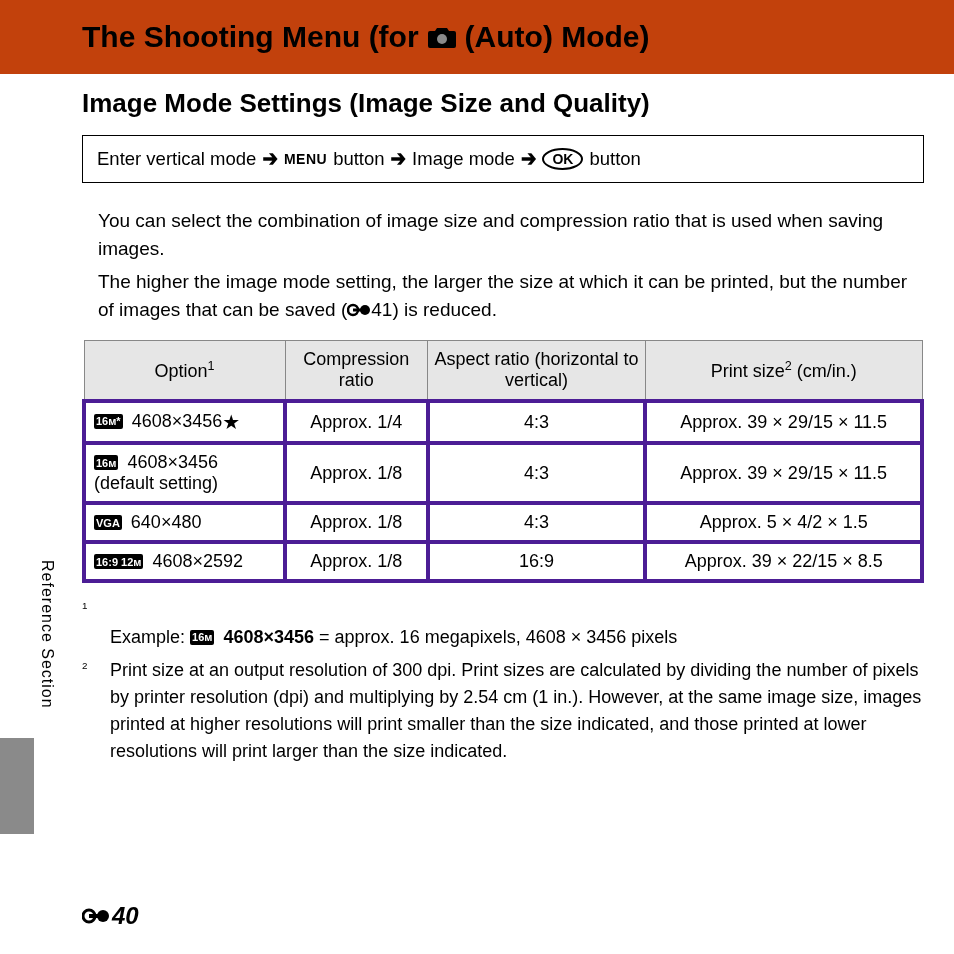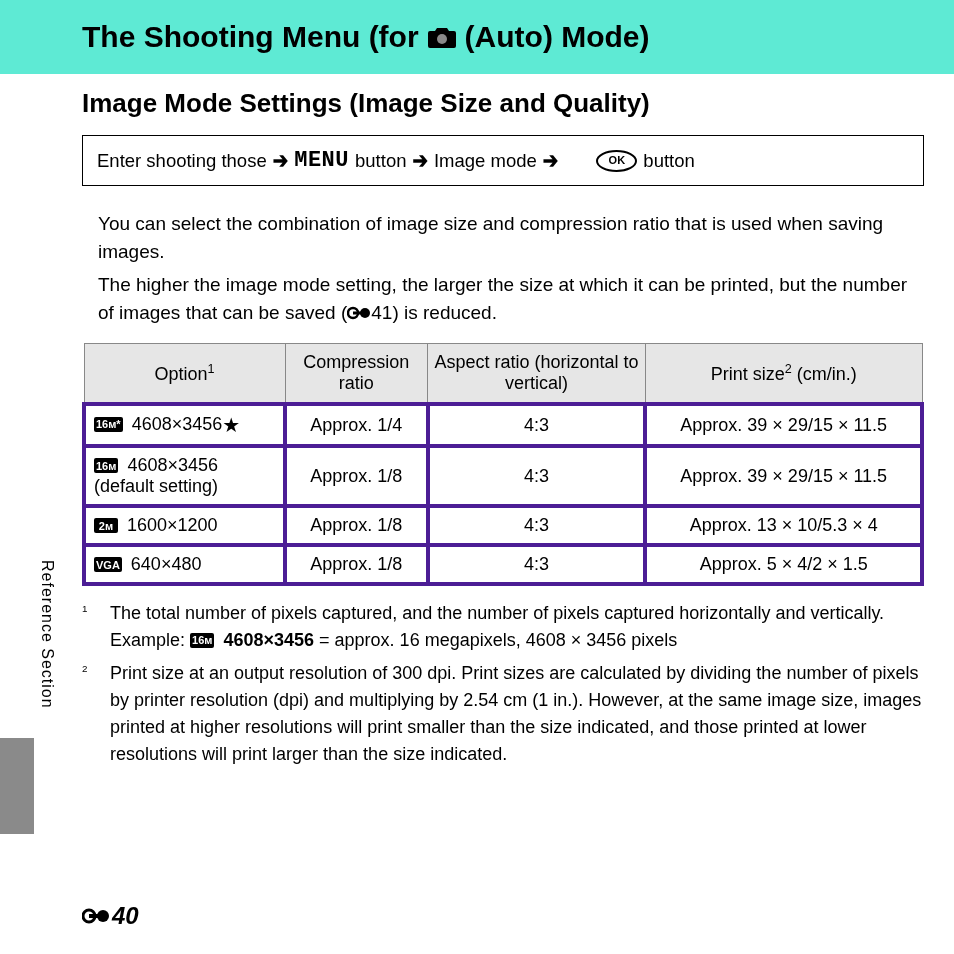--- a/index.html
+++ b/index.html
@@ -9,21 +9,21 @@
     background: #fff;
     color: #000;
   }
   .page {
     width: 954px;
     height: 954px;
     position: relative;
     padding: 0;
   }
   .title-bar {
-    background: #5eead4;
+    background: #c2410c;
     padding: 14px 0 14px 82px;
     height: 74px;
     display: flex;
     align-items: center;
   }
   .title-bar h1 {
     margin: 0;
     font-size: 30px;
     font-weight: 700;
     color: #000;
@@ -134,25 +134,25 @@
     bottom: 24px;
     font-size: 24px;
     font-style: italic;
     font-weight:bold;
     display:flex;
     align-items:center;
     gap:2px;
   }
   .link-icon-svg { display:inline-block; vertical-align:middle; }
   .camera-icon { display:inline-flex; align-items:center; margin: 0 4px; }
-  .menu-label { font-family: Liberation Mono, monospace; font-weight: bold; letter-spacing: 0.5px; font-stretch: condensed; font-size:22px;}
+  .menu-label { font-family: Liberation Sans, sans-serif; font-weight: bold; letter-spacing: 0.5px; font-stretch: condensed; font-size:14px;}
   .ok-circle {
     display:inline-flex; align-items:center; justify-content:center;
     width:41px; height:22px; border:2px solid #000; border-radius:50%;
-    font-size:11px; font-weight:bold; line-height:1;margin-left:32px;
+    font-size:14px; font-weight:bold; line-height:1;
   }
   .em { font-weight:bold; }
 </style>
 </head>
 <body>
 
 <div class="page">
   <div class="title-bar">
     <h1>
       <span>The Shooting Menu (for</span>
@@ -163,21 +163,21 @@
         </svg>
       </span>
       <span>(Auto) Mode)</span>
     </h1>
   </div>
 
   <div class="content">
     <div class="subtitle">Image Mode Settings (Image Size and Quality)</div>
 
     <div class="breadcrumb">
-      <span>Enter shooting those</span>
+      <span>Enter vertical mode</span>
       <span class="arrow">➔</span>
       <span class="menu-label">MENU</span>
       <span>button</span>
       <span class="arrow">➔</span>
       <span>Image mode</span>
       <span class="arrow">➔</span>
       <span class="ok-circle">OK</span>
       <span>button</span>
     </div>
 
@@ -206,39 +206,39 @@
             <td>4:3</td>
             <td>Approx. 39 × 29/15 × 11.5</td>
           </tr>
           <tr>
             <td><span class="badge">16ᴍ</span><span> 4608×3456</span><br><span>(default setting)</span></td>
             <td>Approx. 1/8</td>
             <td>4:3</td>
             <td>Approx. 39 × 29/15 × 11.5</td>
           </tr>
           <tr>
-            <td><span class="badge">2ᴍ</span><span> 1600×1200</span></td>
-            <td>Approx. 1/8</td>
-            <td>4:3</td>
-            <td>Approx. 13 × 10/5.3 × 4</td>
-          </tr>
-          <tr>
             <td><span class="badge">VGA</span><span> 640×480</span></td>
             <td>Approx. 1/8</td>
             <td>4:3</td>
             <td>Approx. 5 × 4/2 × 1.5</td>
           </tr>
+          <tr>
+            <td><span class="badge">16:9 12ᴍ</span><span> 4608×2592</span></td>
+            <td>Approx. 1/8</td>
+            <td>16:9</td>
+            <td>Approx. 39 × 22/15 × 8.5</td>
+          </tr>
         </tbody>
     </table>
 
     <div class="footnotes">
       <div class="footnote">
         <div class="num"><sup>1</sup></div>
         <div class="txt">
-          <span>The total number of pixels captured, and the number of pixels captured horizontally and vertically.</span><br>
+          <br>
           <span>Example:</span>
           <span class="badge">16ᴍ</span>
           <span class="em">4608×3456</span><span> = approx. 16 megapixels, 4608 × 3456 pixels</span>
         </div>
       </div>
       <div class="footnote">
         <div class="num"><sup>2</sup></div>
         <div class="txt">Print size at an output resolution of 300 dpi. Print sizes are calculated by dividing the number of pixels by printer resolution (dpi) and multiplying by 2.54 cm (1 in.). However, at the same image size, images printed at higher resolutions will print smaller than the size indicated, and those printed at lower resolutions will print larger than the size indicated.</div>
       </div>
     </div>

